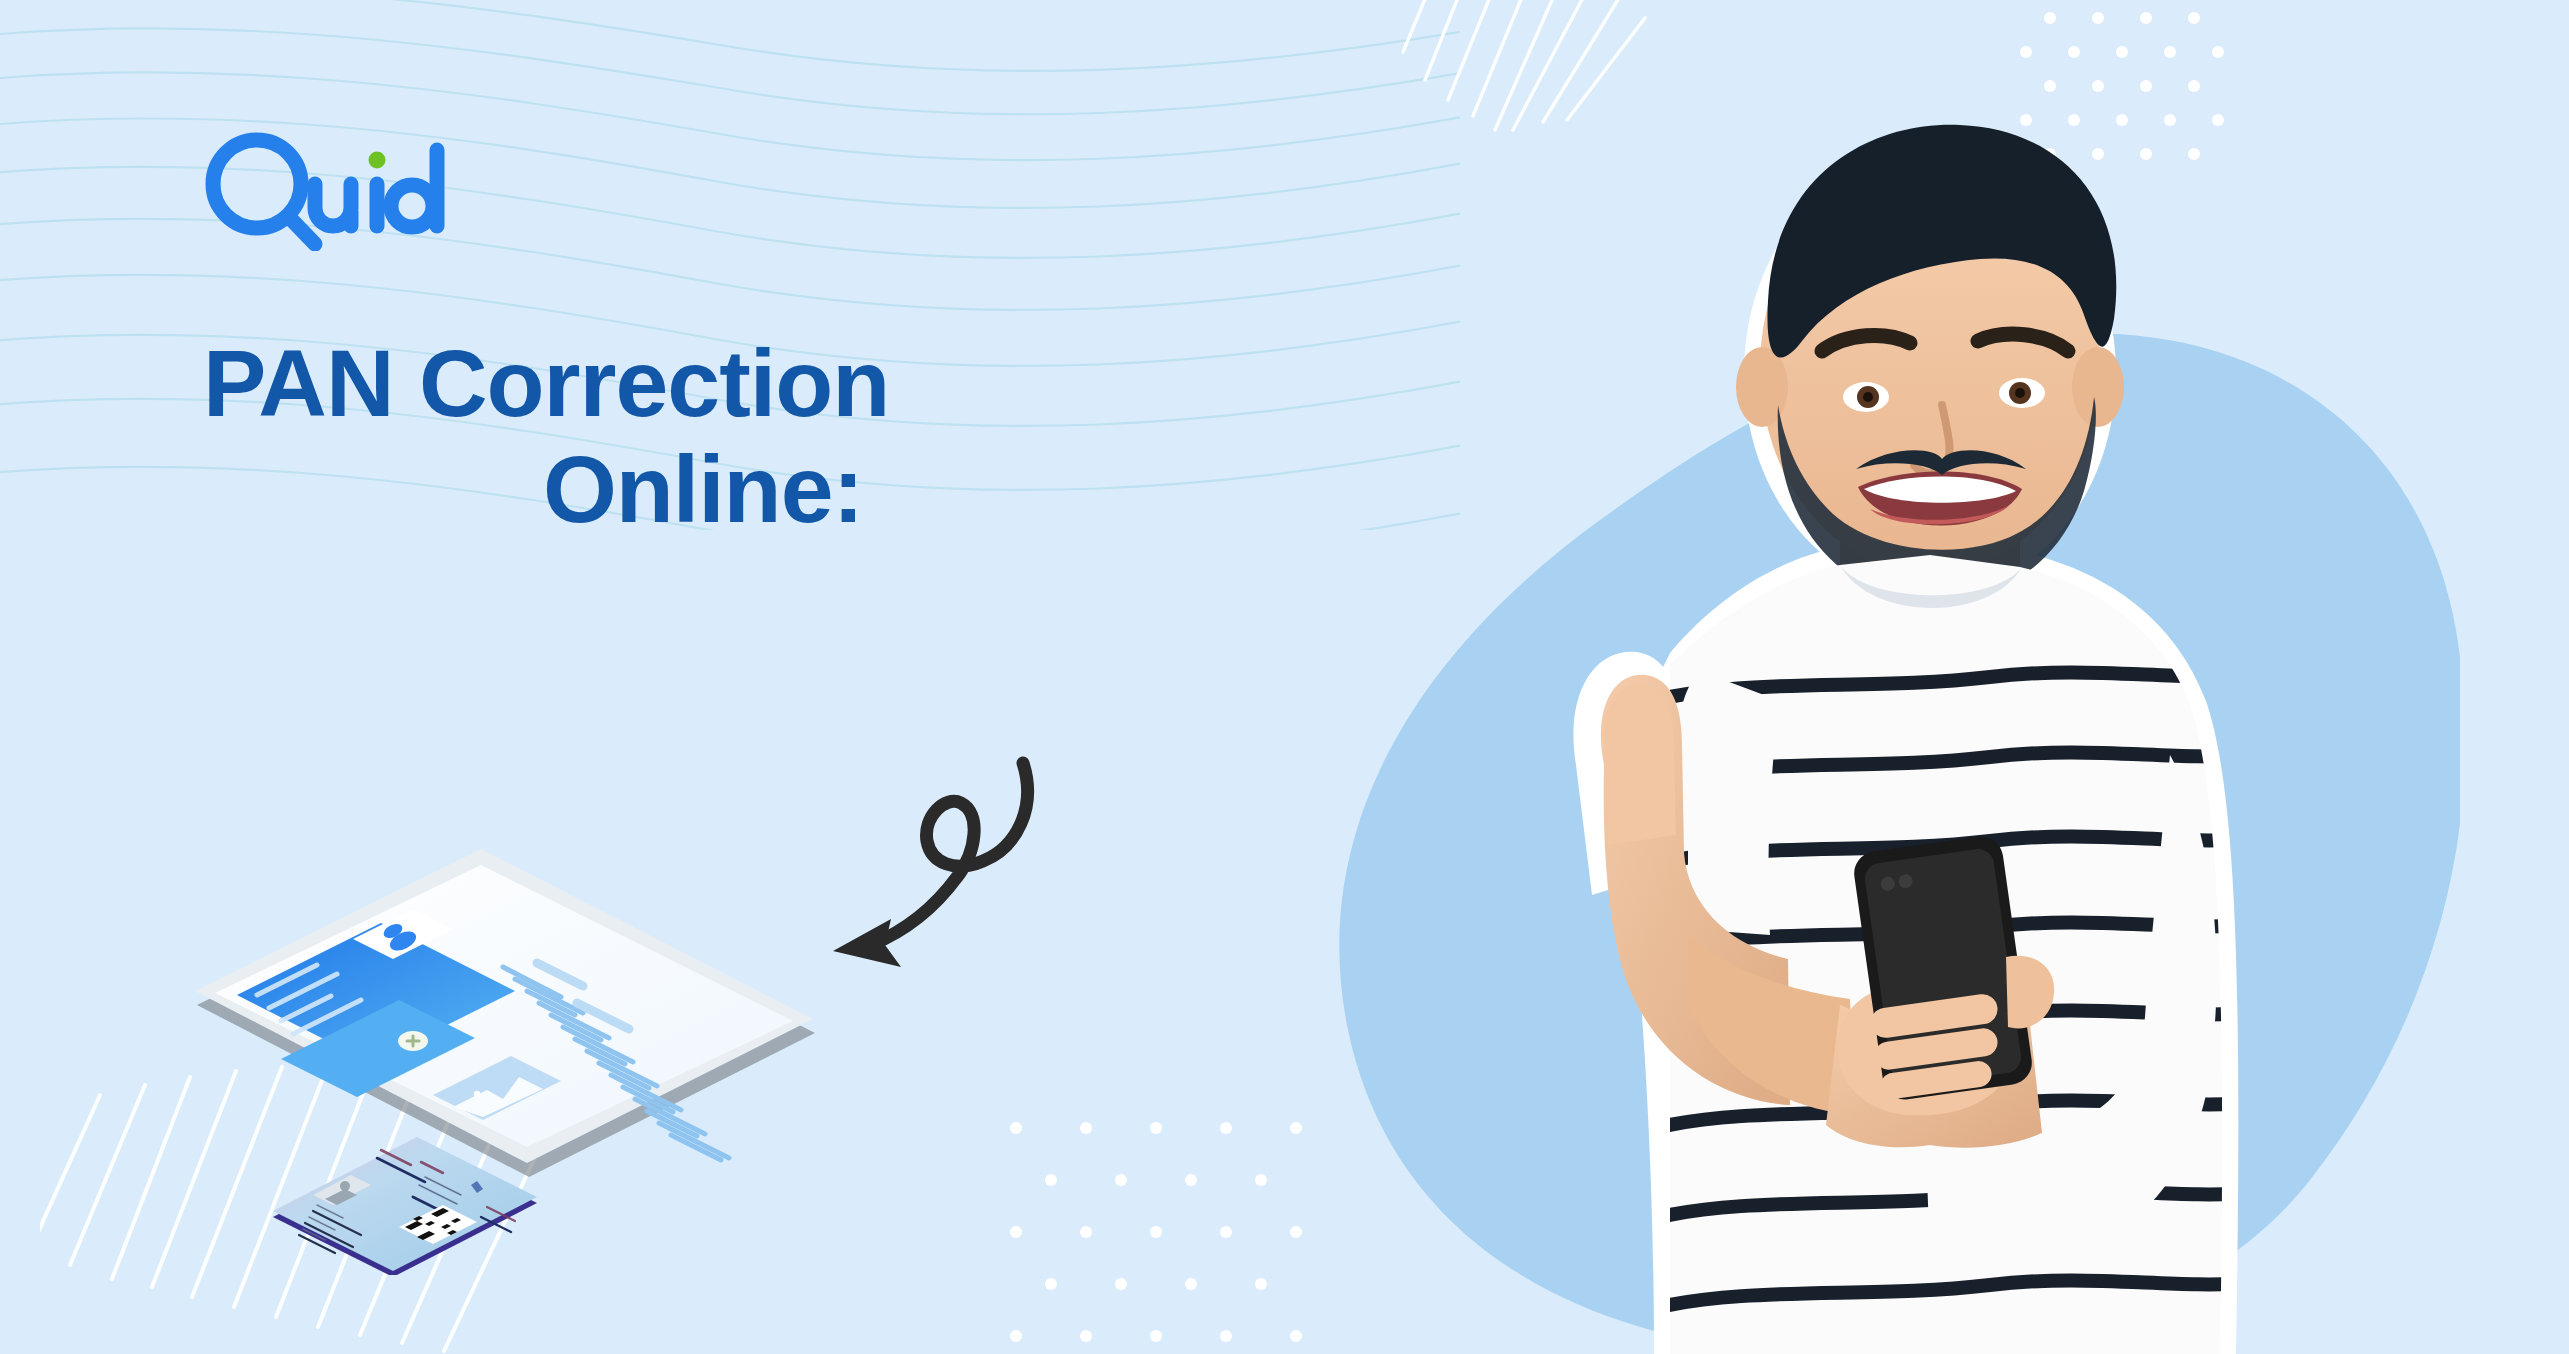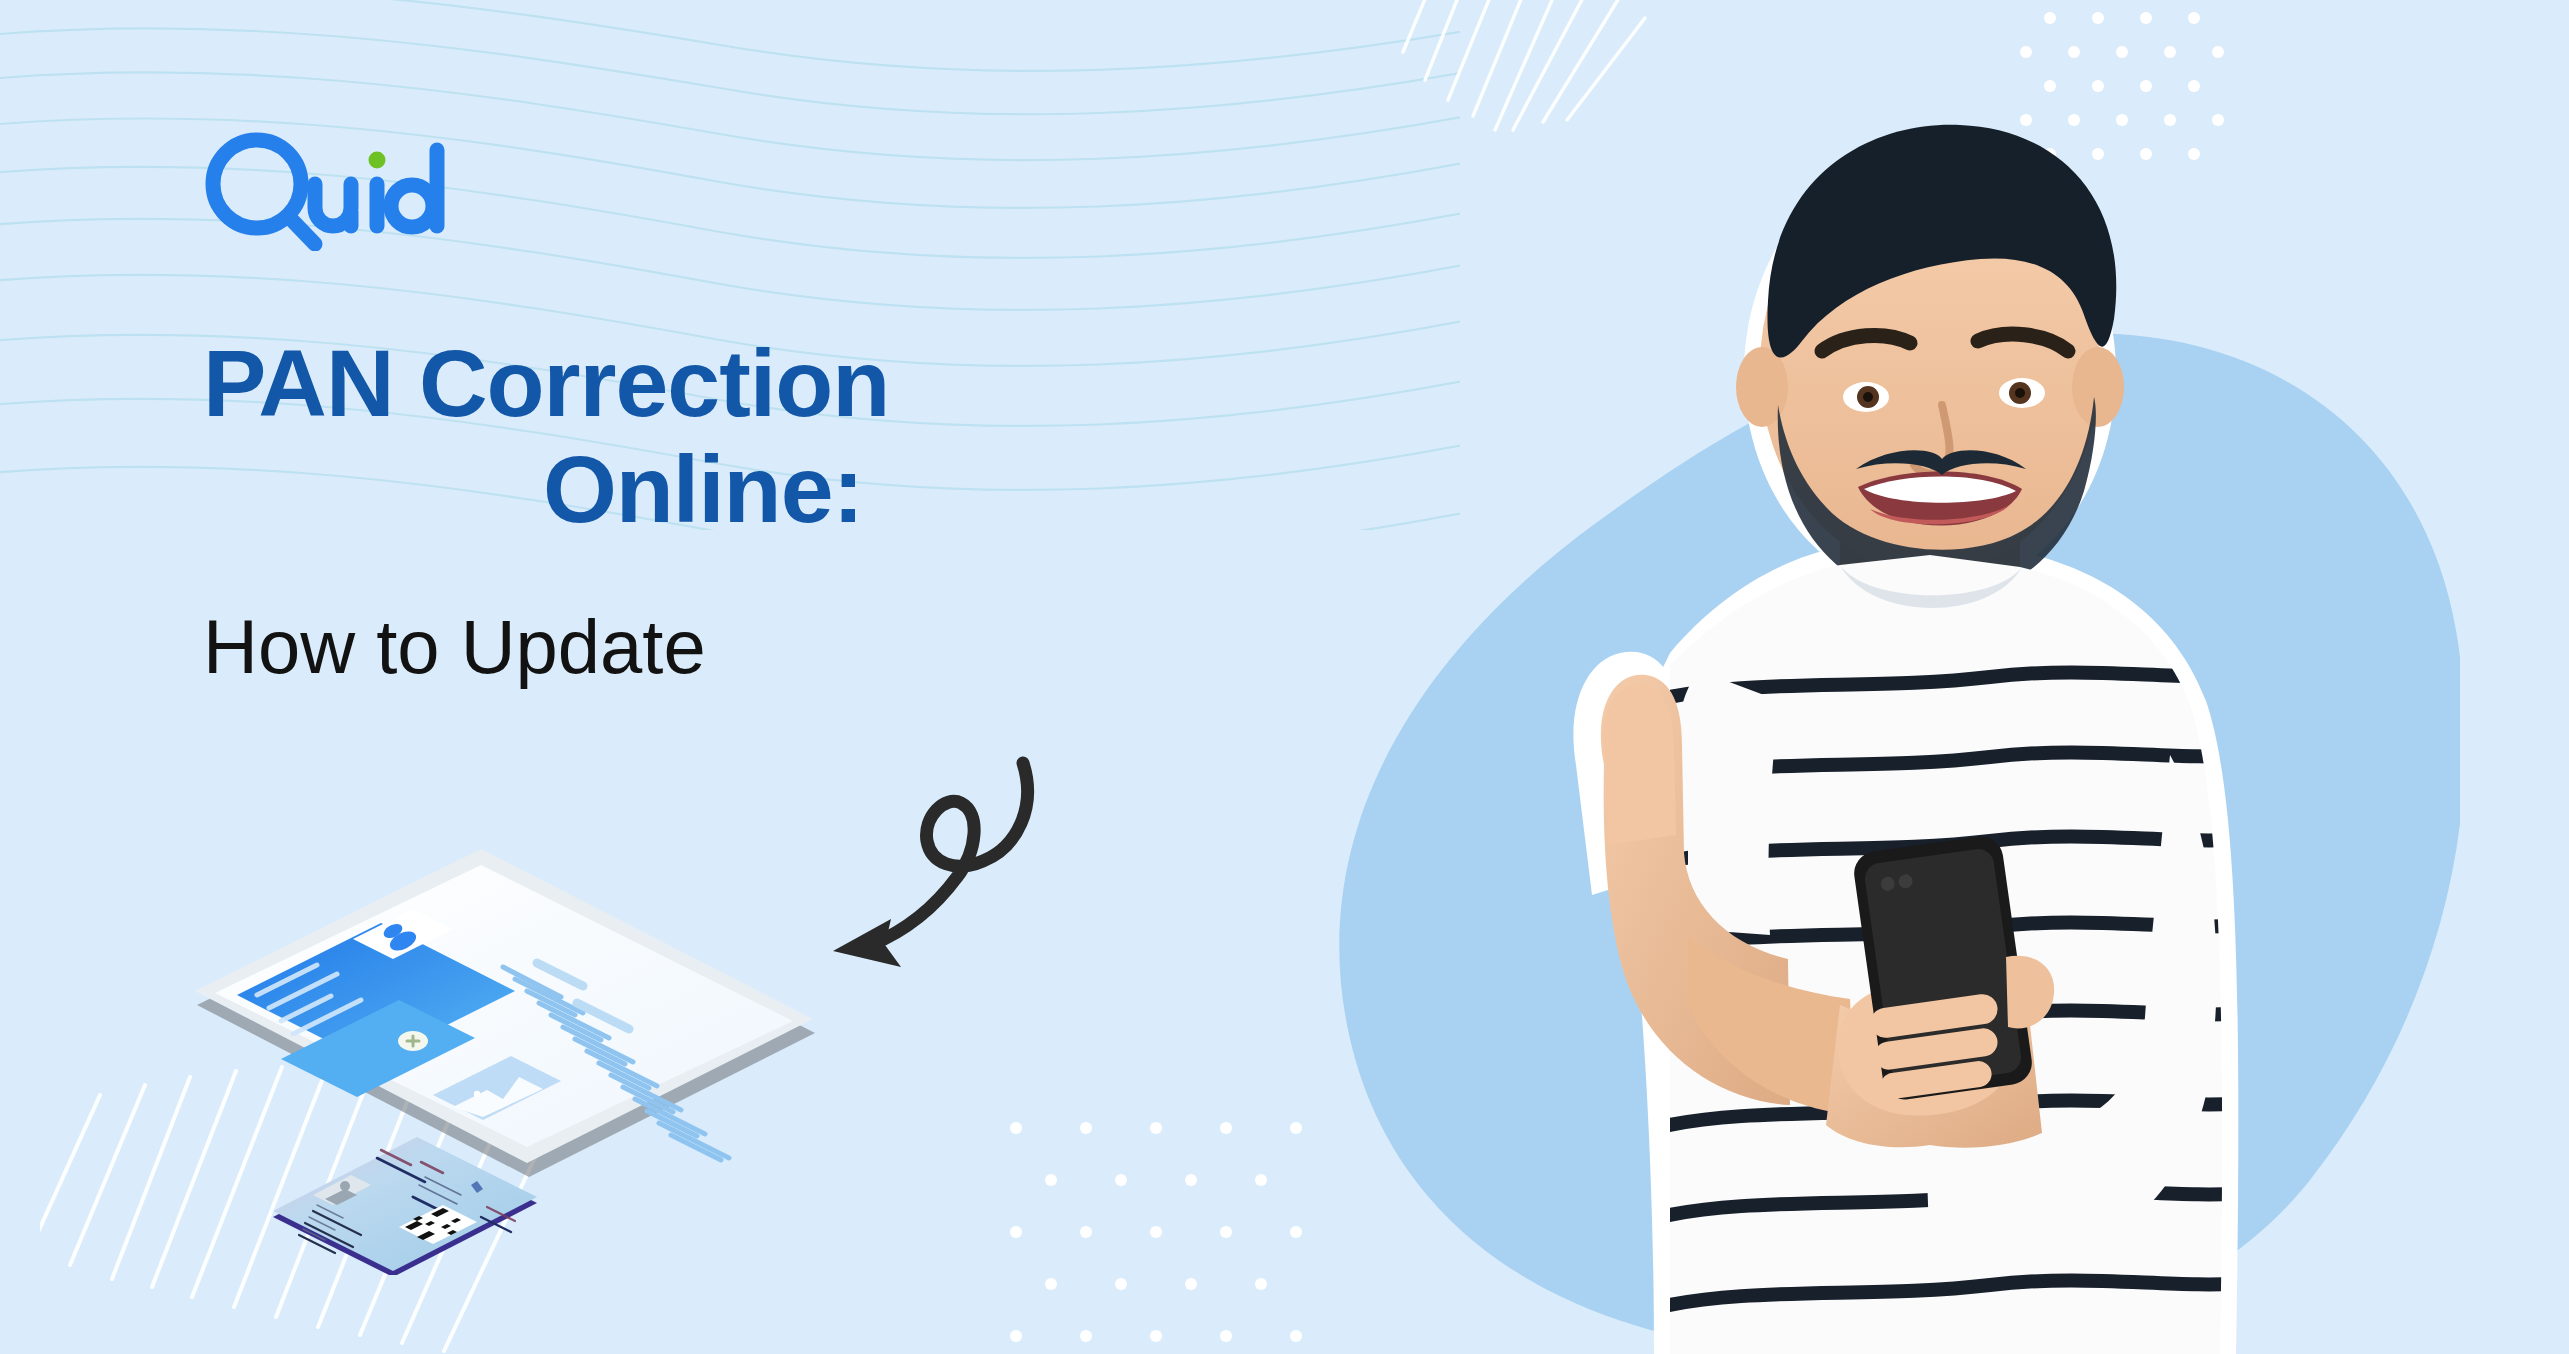--- a/index.html
+++ b/index.html
@@ -184,21 +184,20 @@
         <line x1="240" y1="24" x2="240" y2="100"></line>
       </g>
       <circle cx="180" cy="34" r="8.5" fill="#6dc122"></circle>
     </svg>
 
     <h1 id="headline">
       <span class="l1">PAN Correction</span>
       <span class="l2">Online:</span>
     </h1>
 
-    <div id="subhead">How to Update</div>
 
     <svg id="arrow" viewBox="0 0 260 230" fill="none">
       <path d="M218 8 C 232 52, 212 92, 178 106 C 150 118, 126 108, 122 86 C 118 62, 140 40, 156 48 C 176 58, 172 96, 152 122 C 130 152, 100 176, 66 190" stroke="#2a2a2a" stroke-width="13" stroke-linecap="round" fill="none"></path>
       <path d="M28 196 L 86 164 L 80 190 L 96 212 Z" fill="#2a2a2a"></path>
     </svg>
 
     <svg id="device" viewBox="0 0 640 430">
       <defs>
         <linearGradient id="scr" x1="0" y1="0" x2="1" y2="1">
           <stop offset="0" stop-color="#ffffff"></stop>

